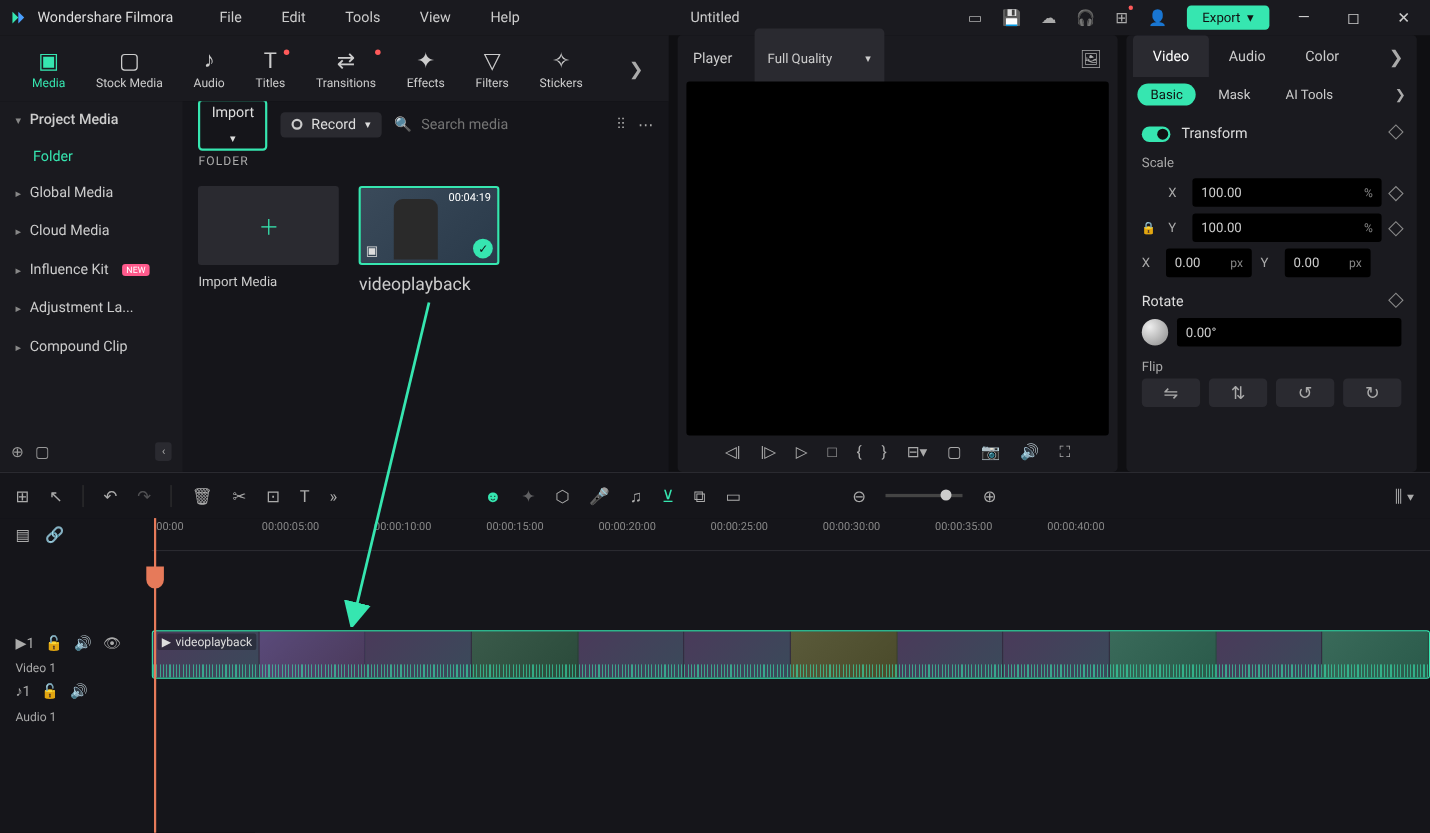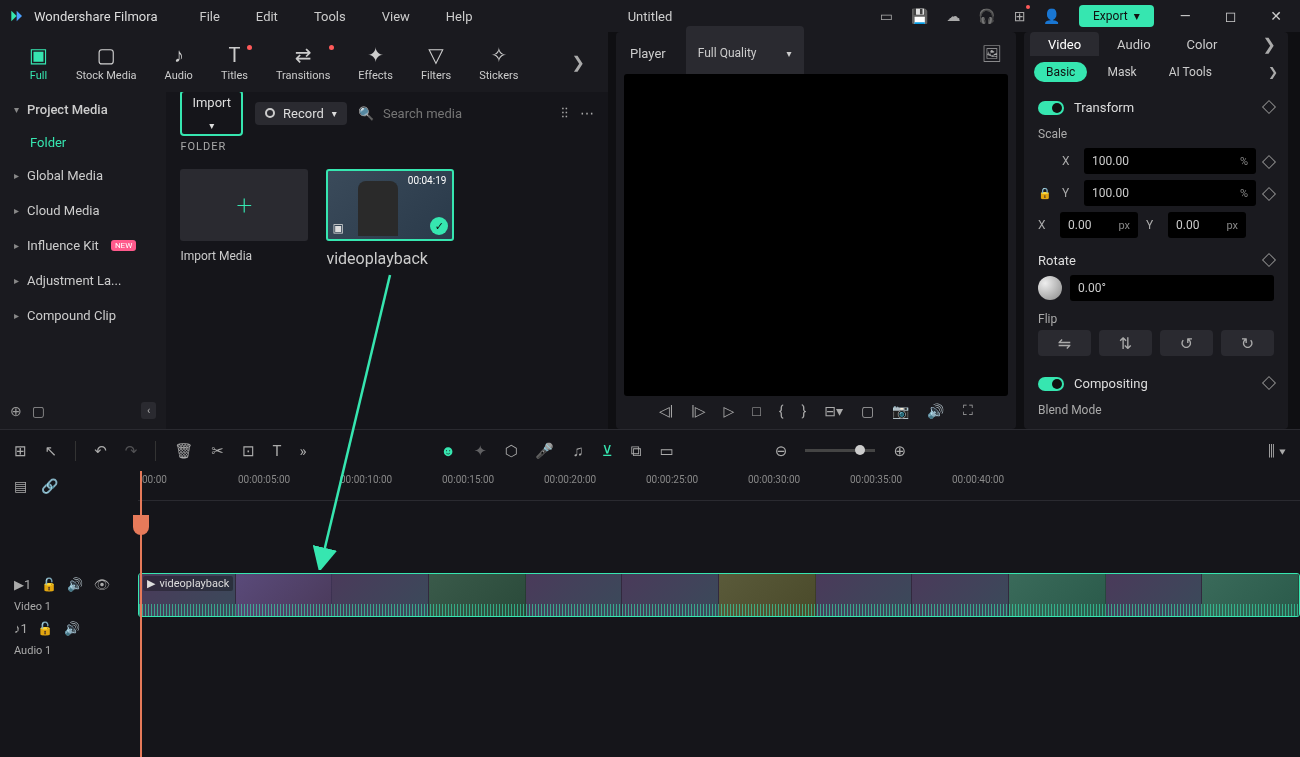--- a/index.html
+++ b/index.html
@@ -156,21 +156,21 @@
     <span class="win-btn">✕</span>
   </div>
 </div>
 
 <div class="main-area">
 
   <div class="left-panel">
     <div class="tab-row">
       <div class="tab active">
           <span class="ticon">▣</span>
-          <span class="tlabel">Full</span>
+          <span class="tlabel">Media</span>
         </div>
       <div class="tab">
           <span class="ticon">▢</span>
           <span class="tlabel">Stock Media</span>
         </div>
       <div class="tab">
           <span class="ticon">♪</span>
           <span class="tlabel">Audio</span>
         </div>
       <div class="tab">
@@ -362,29 +362,20 @@
 
       <div class="prop-label">Flip</div>
       <div class="flip-btns">
         <div class="flip-btn">⇋</div>
         <div class="flip-btn">⇅</div>
         <div class="flip-btn">↺</div>
         <div class="flip-btn">↻</div>
       </div>
     </div>
 
-    <div class="section">
-      <div class="section-header">
-        <div class="toggle"></div>
-        <span>Compositing</span>
-        <span class="keyf"><span class="diamond"></span></span>
-      </div>
-      <div class="prop-label">Blend Mode</div>
-
-    </div>
 
   </div>
 </div>
 
 <div class="timeline-toolbar">
   <span class="tt">⊞</span>
   <span class="tt">↖</span>
   <span class="sep"></span>
   <span class="tt">↶</span>
   <span class="tt" style="opacity:0.4">↷</span>

